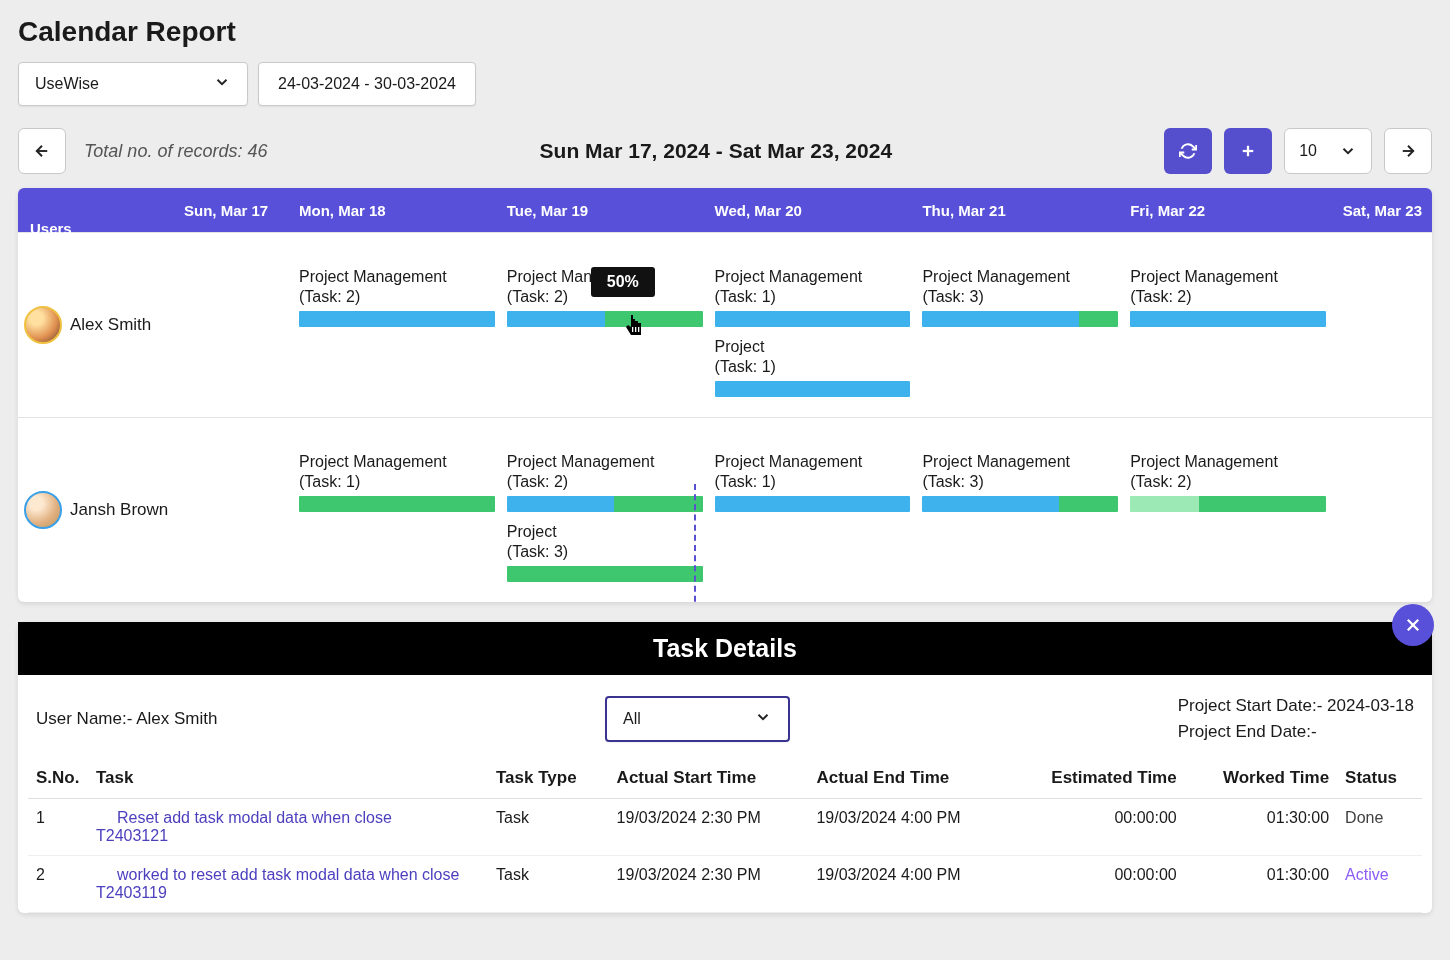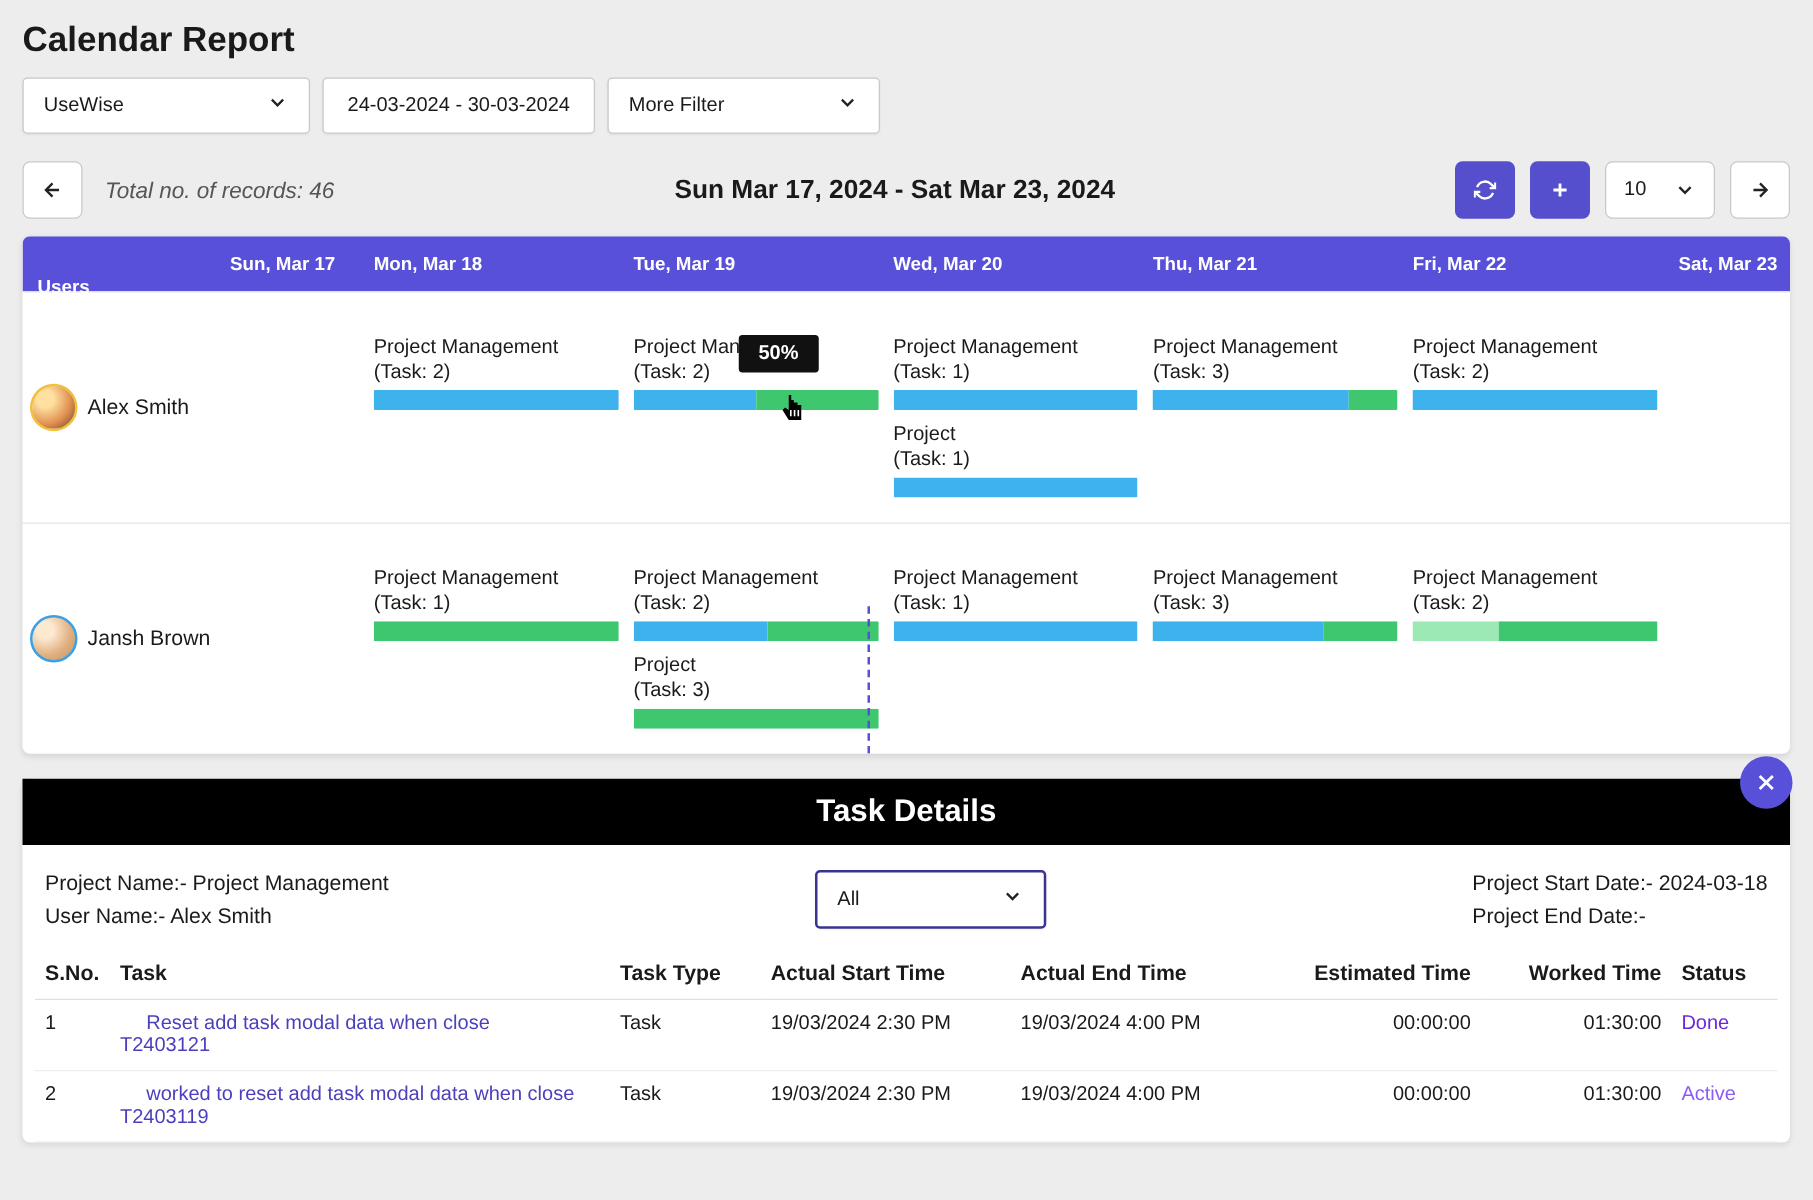--- a/index.html
+++ b/index.html
@@ -46,48 +46,40 @@
   .close-circle { position: absolute; right: -2px; top: -18px; width: 42px; height: 42px; background: #5850d8; border-radius: 50%; display: flex; align-items: center; justify-content: center; color: #fff; cursor: pointer; z-index:4; }
   .close-circle svg { width:18px; height:18px; stroke:#fff; stroke-width:3; }
   .meta-row { display: flex; justify-content: space-between; padding: 18px 18px 8px 18px; align-items: center; }
   .meta-left { font-size: 17px; line-height: 1.5; font-weight: 500;}
   .meta-mid .dropdown { border: 2px solid #3a3490; width: 185px; }
   .meta-right { font-size: 17px; line-height: 1.5; font-weight:500;}
   table.details-table { width: calc(100% - 20px); margin: 6px 10px 14px 10px; border-collapse: collapse; font-size: 16px; }
   table.details-table th { text-align: left; padding: 10px 8px; font-size: 17px; font-weight: 700; border-bottom: 1px solid #e0e0e0; }
   table.details-table td { padding: 10px 8px; border-bottom: 1px solid #eee; vertical-align: top; }
   .task-link { color: #4b3fbd; margin-left: 21px; }
-  .status-done { color: #6d28d9; font-weight: 500; }
+  .status-done { color: #404040; font-weight: 500; }
   .status-active { color: #8b5cf6; font-weight: 500; }
   svg.icon { width: 18px; height: 18px; }
 </style>
 </head>
 <body>
 
 <h1 class="page-title">Calendar Report</h1>
 
 <div class="filter-row">
   <div class="dropdown" style="width:230px">
     <span>UseWise</span>
     <span class="chev">
       <svg class="icon" viewBox="0 0 24 24" fill="none" stroke="#222" stroke-width="2.5">
           <polyline points="6 9 12 15 18 9"></polyline>
         </svg>
     </span>
   </div>
   <div class="dropdown" style="width:218px; justify-content:center;">
     <span>24-03-2024 - 30-03-2024</span>
-  </div>
-  <div class="dropdown" style="width:218px">
-    <span>More Filter</span>
-    <span class="chev">
-      <svg class="icon" viewBox="0 0 24 24" fill="none" stroke="#222" stroke-width="2.5">
-          <polyline points="6 9 12 15 18 9"></polyline>
-        </svg>
-    </span>
   </div>
 </div>
 
 <div class="control-row">
   <button class="btn-sq">
     <svg class="icon" viewBox="0 0 24 24" fill="none" stroke="#222" stroke-width="2.5">
         <line x1="19" y1="12" x2="5" y2="12"></line>
         <polyline points="12 5 5 12 12 19"></polyline>
       </svg>
   </button>
@@ -265,21 +257,20 @@
 <div class="details">
   <div class="close-circle">
     <svg viewBox="0 0 24 24" fill="none">
         <line x1="5" y1="5" x2="19" y2="19"></line>
         <line x1="19" y1="5" x2="5" y2="19"></line>
       </svg>
   </div>
   <div class="details-header">Task Details</div>
   <div class="meta-row">
     <div class="meta-left">
-      <div>Project Name:- Project Management</div>
       <div>User Name:- Alex Smith</div>
     </div>
     <div class="meta-mid">
       <div class="dropdown">
         <span>All</span>
         <span class="chev">
           <svg class="icon" viewBox="0 0 24 24" fill="none" stroke="#222" stroke-width="2.5">
               <polyline points="6 9 12 15 18 9"></polyline>
             </svg>
         </span>

